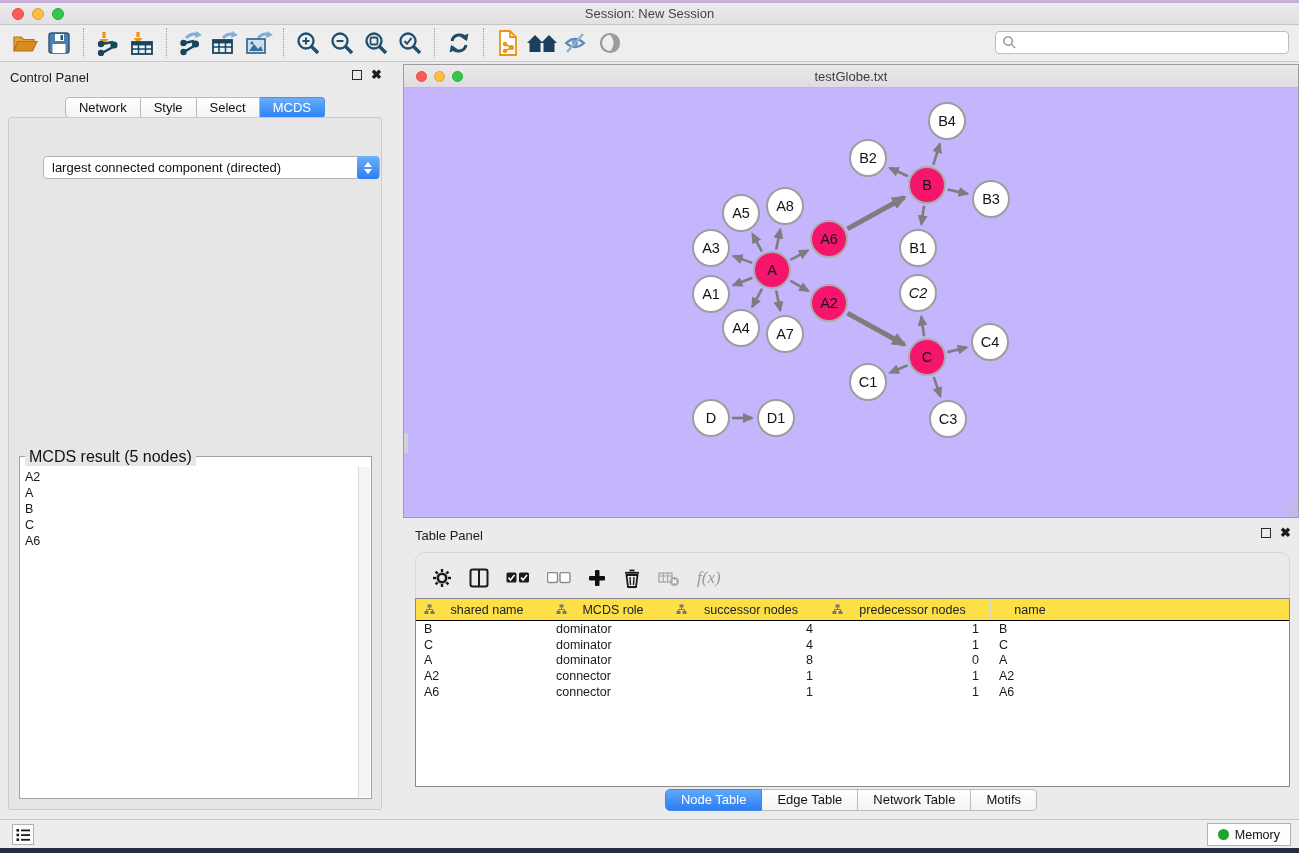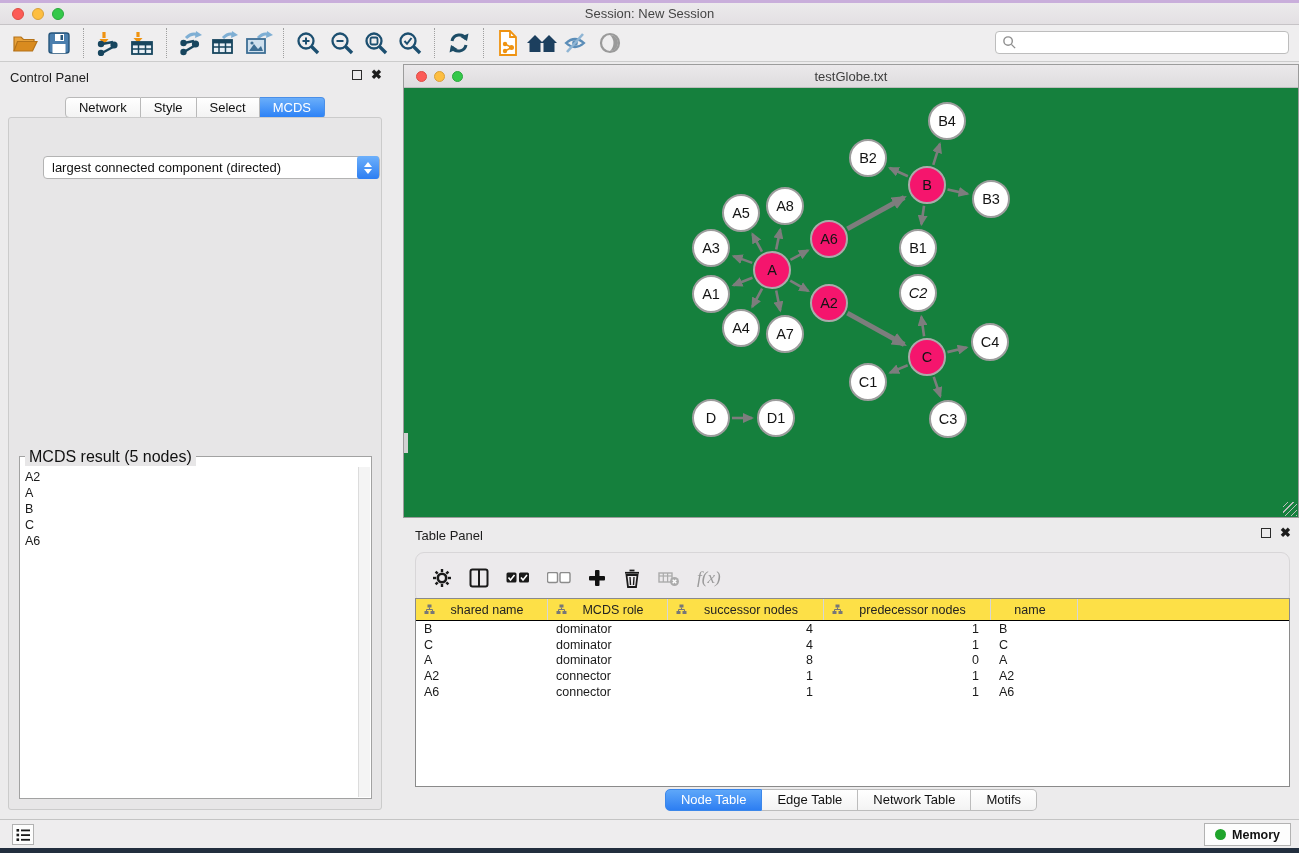--- a/index.html
+++ b/index.html
@@ -63,21 +63,21 @@
                    border-left:1px solid #dcdcdc; }
 
   
   .net-window { position:absolute; left:403px; top:64px; width:896px; height:454px; background:#fff;
                 border:1px solid #9c9c9c; }
   .net-titlebar { position:absolute; left:0; top:0; right:0; height:23px;
                   background:linear-gradient(#ebe9eb,#dedcde); border-bottom:1px solid #bdbdbd; }
   .net-titlebar .title { line-height:23px; text-align:center; font-size:13px; color:#3d3d3d; }
   .net-lights { position:absolute; left:12px; top:6px; display:flex; gap:7px; }
   .net-lights .light { width:11px; height:11px; }
-  .net-canvas { position:absolute; left:0; top:23px; width:894px; height:429px; background:#15803d; overflow:hidden; }
+  .net-canvas { position:absolute; left:0; top:23px; width:894px; height:429px; background:#c4b5fd; overflow:hidden; }
   .gnode { position:absolute; width:38px; height:38px; border-radius:50%; background:#fff; border:2px solid #9d9d9d;
            display:flex; align-items:center; justify-content:center; font-size:14.5px; color:#141414; }
   .gnode.sel { background:#f5156d; border-color:#ababab; }
   .resize-grip { position:absolute; right:1px; bottom:1px; width:14px; height:14px;
     background:repeating-linear-gradient(135deg, transparent 0 3px, #bdbdbd 3px 4px); }
   .mini-handle-left { position:absolute; left:0; top:345px; width:4px; height:20px; background:#d2d2d2; }
 
   
   .table-panel { position:absolute; left:403px; top:520px; width:896px; height:299px; background:#ecebec; }
   .tp-toolbar { position:absolute; left:12px; right:9px; top:32px; height:52px; background:#eceaec;
@@ -103,21 +103,21 @@
   .seg:first-child { border-left-width:1px; border-radius:5px 0 0 5px; }
   .seg:last-child { border-radius:0 5px 5px 0; }
   .seg.selected { background:linear-gradient(#5ea7f9,#2d7ef2); color:#fff; border-color:#3c87ea; }
 
   
   .statusbar { position:absolute; left:0; top:819px; width:1299px; height:29px; background:#eeedee;
                border-top:1px solid #c4c4c4; }
   .sb-left-btn { position:absolute; left:12px; top:4px; width:22px; height:21px; background:#fdfdfd;
                  border:1px solid #b2b2b2; display:flex; align-items:center; justify-content:center; }
   .memory-btn { position:absolute; right:8px; top:3px; height:23px; background:#fdfdfd; border:1px solid #b2b2b2;
-                display:flex; align-items:center; gap:6px; padding:0 10px; font-size:12.5px; color:#111;font-weight:bold; }
+                display:flex; align-items:center; gap:6px; padding:0 10px; font-size:12.5px; color:#111; }
   .mem-dot { width:11px; height:11px; border-radius:50%; background:#1fa42b; }
   .bottom-strip { position:absolute; left:0; top:848px; width:1299px; height:5px; background:#222e3e; }
 </style>
 </head>
 <body>
 
 <div class="top-strip"></div>
 
 <div class="titlebar">
   <div class="lights">

